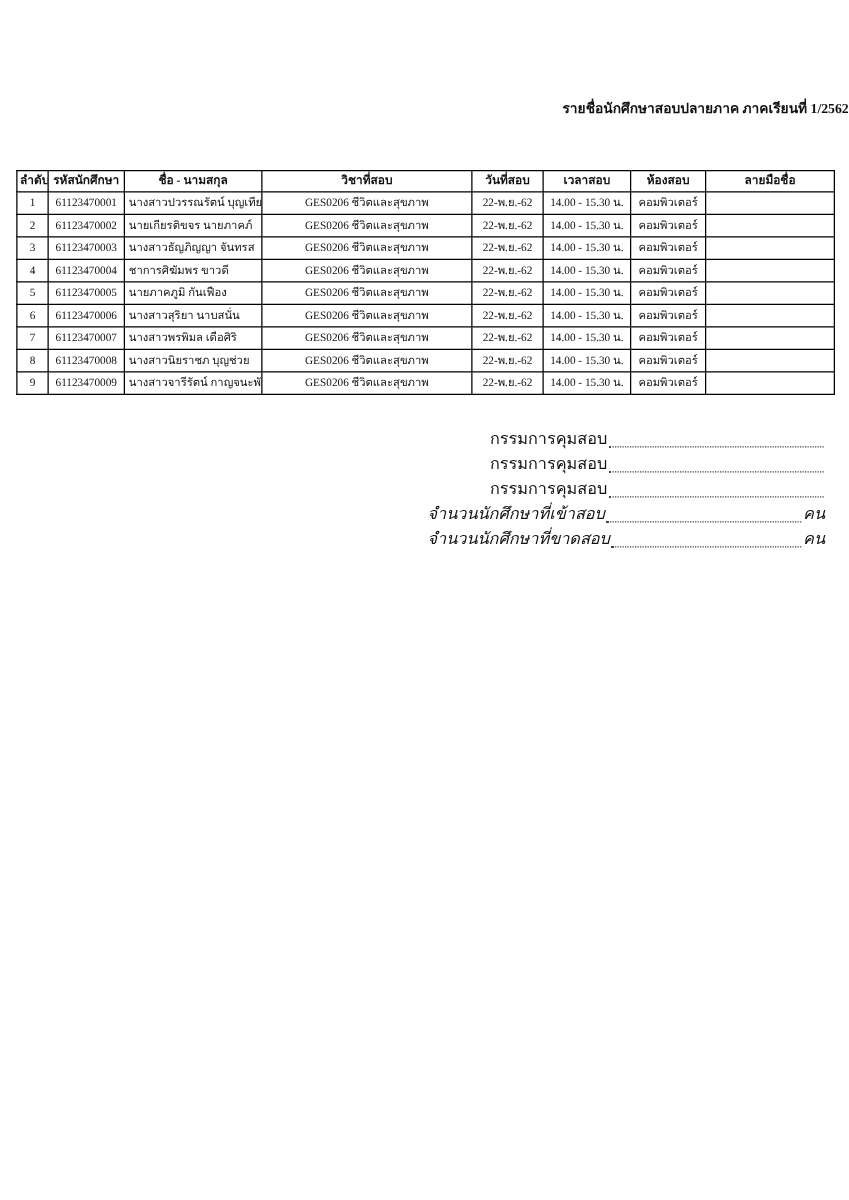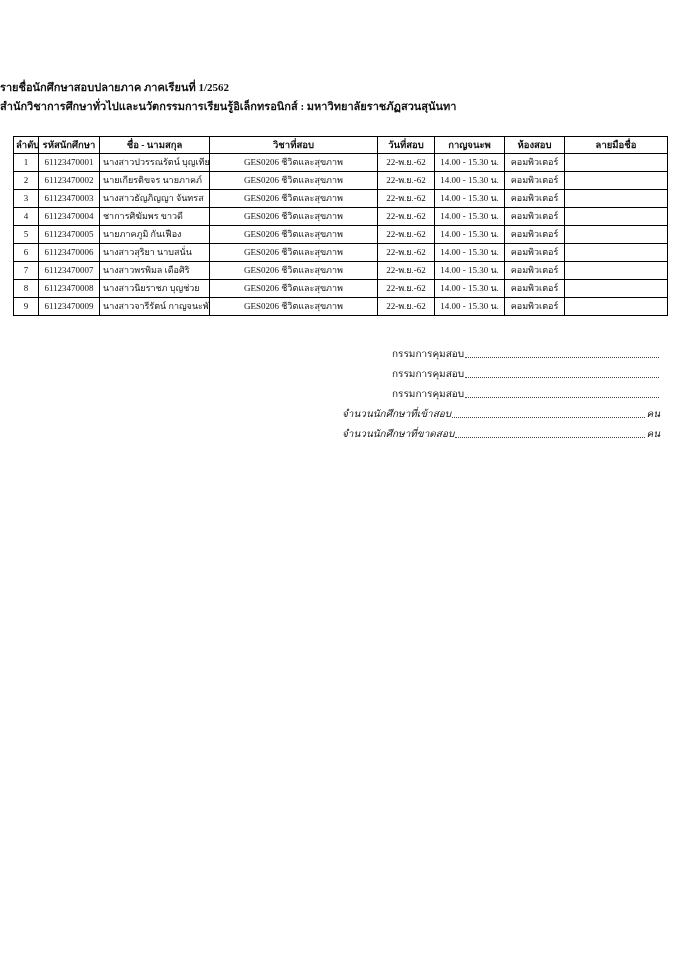--- a/index.html
+++ b/index.html
@@ -14,21 +14,21 @@
     background: #ffffff;
     font-family: "Liberation Serif", "DejaVu Serif", serif;
     color: #111111;
     overflow: hidden;
   }
   .titles {
     position: absolute;
     top: 78px;
     left: 0;
     right: 0;
-    text-align: left;
+    text-align: right;
     font-weight: bold;
     font-size: 11px;
     line-height: 19px;
     white-space: nowrap;
   }
   table.exam-table {
     position: absolute;
     top: 136px;
     left: 13px;
     width: 654px;
@@ -57,21 +57,21 @@
   }
   table.exam-table td.cell-name {
     text-align: left;
     padding-left: 3px;
   }
   .footer {
     position: absolute;
     top: 341px;
     right: 19px;
     width: 330px;
-    font-size: 10px;
+    font-size: 13px;
     text-align: center;
   }
   .footer-line {
     display: flex;
     align-items: flex-end;
     height: 20px;
     margin-left: auto;
   }
   .footer-line.committee { width: 268px; }
   .footer-line.count { width: 318px; font-style: italic; }
@@ -84,42 +84,41 @@
   }
   .footer-line .unit { white-space: nowrap; }
 </style>
 </head>
 <body>
 
 <div class="page">
 
   <div class="titles">
     <div>รายชื่อนักศึกษาสอบปลายภาค ภาคเรียนที่ 1/2562</div>
-    <div>สำนักวิชาการศึกษาทั่วไปและนวัตกรรมการเรียนรู้อิเล็กทรอนิกส์ : มหาวิทยาลัยราชภัฏสวนสุนันทา</div>
   </div>
 
   <table class="exam-table">
     <colgroup>
       <col style="width:25px">
       <col style="width:61px">
       <col style="width:110px">
       <col style="width:168px">
       <col style="width:57px">
       <col style="width:70px">
       <col style="width:60px">
       <col style="width:103px">
     </colgroup>
     <thead>
       <tr>
         <th>ลำดับ</th>
         <th>รหัสนักศึกษา</th>
         <th>ชื่อ - นามสกุล</th>
         <th>วิชาที่สอบ</th>
         <th>วันที่สอบ</th>
-        <th>กาญจนะพ</th>
+        <th>เวลาสอบ</th>
         <th>ห้องสอบ</th>
         <th>ลายมือชื่อ</th>
       </tr>
     </thead>
     <tbody>
         <tr>
       <td>1</td>
       <td>61123470001</td>
       <td class="cell-name">นางสาวปวรรณรัตน์ บุญเทียม</td>
       <td>GES0206 ชีวิตและสุขภาพ</td>

